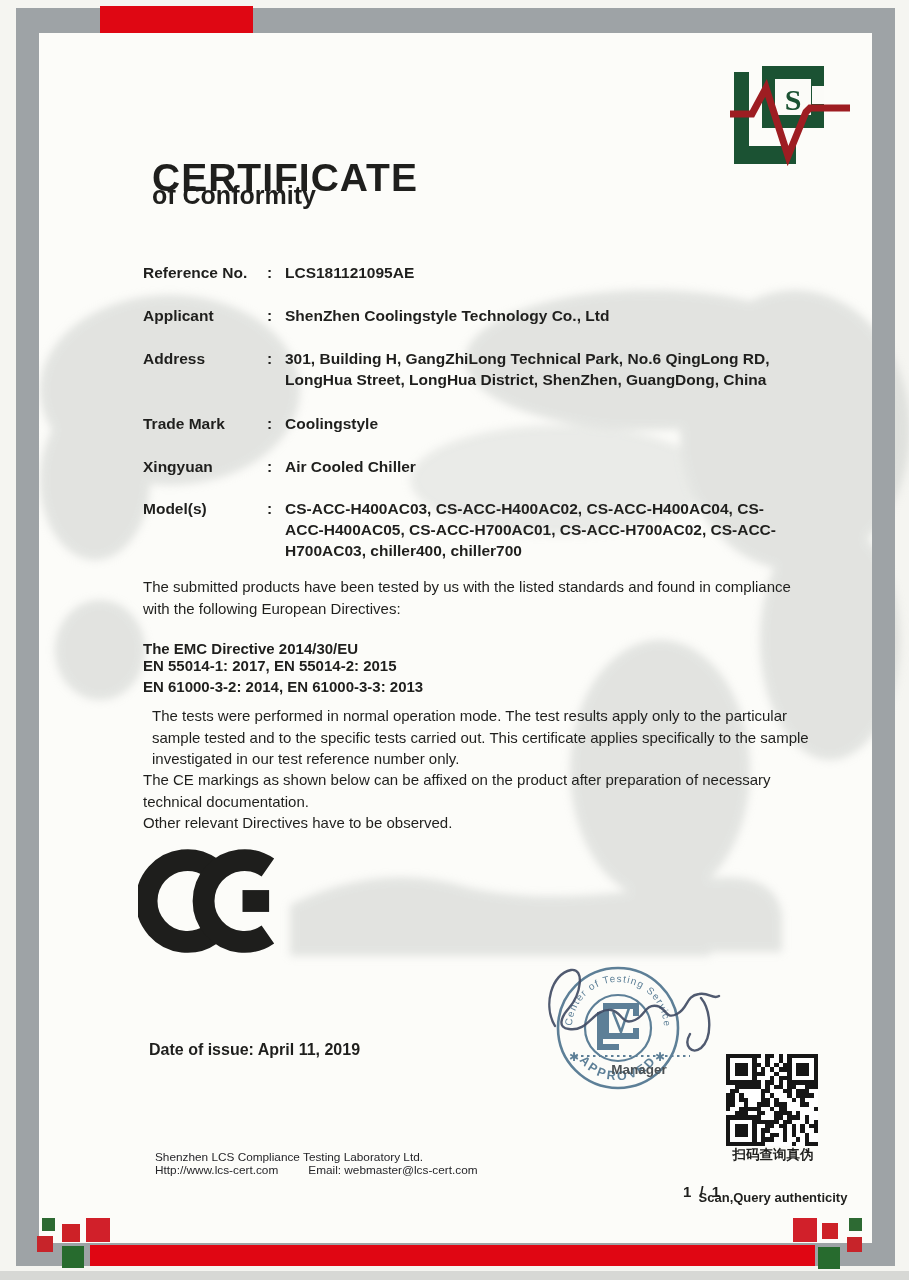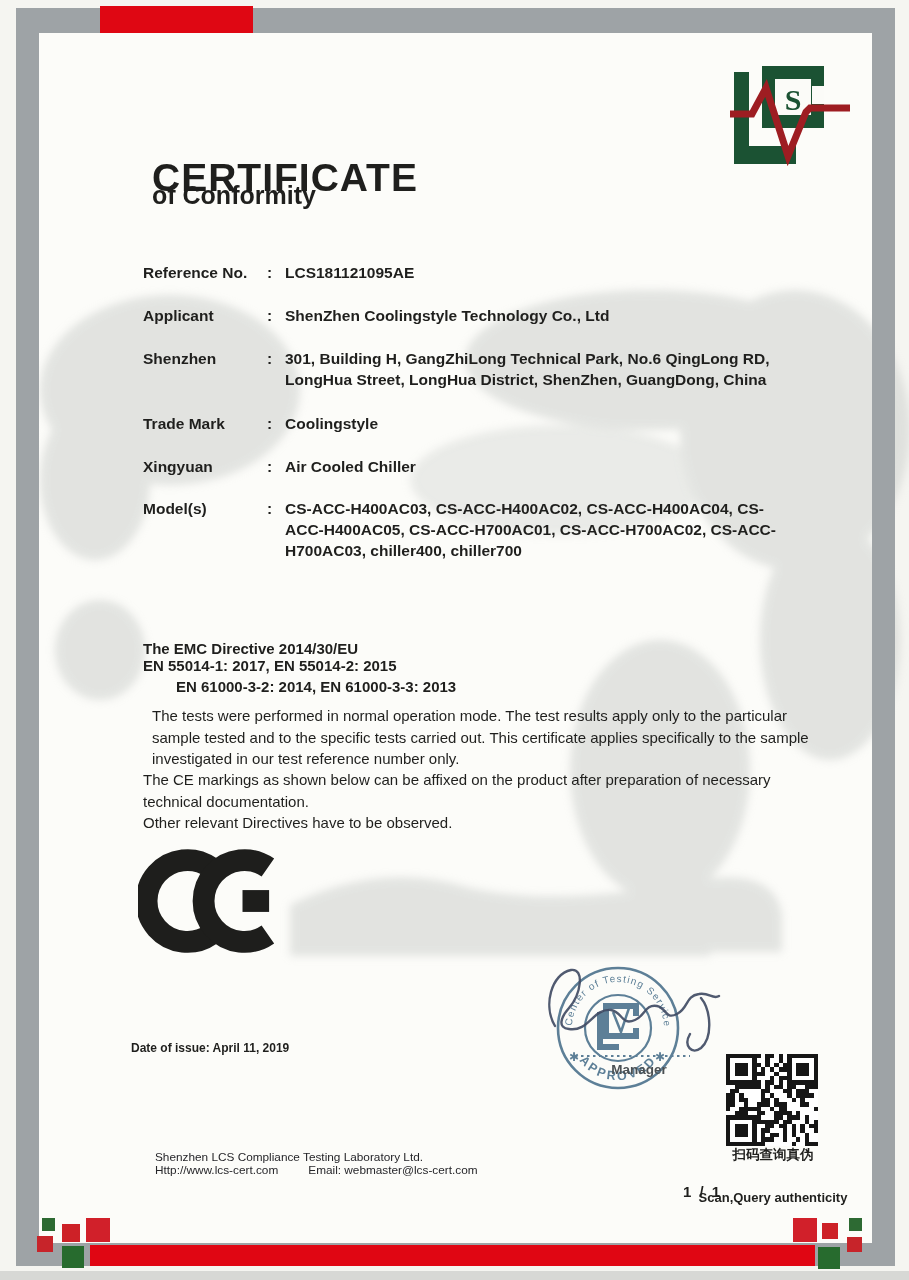--- a/index.html
+++ b/index.html
@@ -26,24 +26,24 @@
   .subtitle{left:152px;top:181px;font-size:25px;font-weight:700;z-index:3;}
   .logo{left:728px;top:62px;z-index:3;}
   .frow{left:143px;width:670px;z-index:3;font-size:15.5px;font-weight:700;line-height:21px;}
   .flabel{position:absolute;left:0;top:0;width:122px;}
   .fcolon{position:absolute;left:124px;top:0;}
   .fvalue{position:absolute;left:142px;top:0;width:515px;}
   .narrow .fvalue{width:505px;}
   .r0{top:262px;} .r1{top:305px;} .r2{top:348px;} .r3{top:413px;} .r4{top:456px;} .r5{top:498px;}
   .para{left:143px;width:668px;font-size:15px;line-height:21.5px;z-index:3;}
   .bold{font-weight:700;}
-  .p-intro{top:576px;} .p-emc{top:638px;} .p-en1{top:655px;} .p-en2{top:676px;margin-left:33px;}
+  .p-intro{top:576px;} .p-emc{top:638px;} .p-en1{top:655px;} .p-en2{top:676px;}
   .p-tests{top:705px;margin-left:9px;} .p-cenote{top:769px;} .p-other{top:812px;}
   .ce{left:138px;top:845px;z-index:3;}
-  .dateline{left:131px;top:1041px;font-size:12px;font-weight:700;z-index:3;}
+  .dateline{left:149px;top:1041px;font-size:16px;font-weight:700;z-index:3;}
   .stamp{left:535px;top:950px;z-index:4;opacity:.92;}
   .qr{left:726px;top:1054px;width:92px;height:92px;z-index:3;background:#fff;}
   .qrcn{left:712px;top:1146px;width:122px;text-align:center;font-size:13.5px;font-weight:700;z-index:3;}
   .qren{left:686px;top:1162px;width:174px;text-align:center;font-size:13px;font-weight:700;z-index:3;margin-top:28px;}
   .footer{left:155px;top:1151px;width:545px;font-size:11.8px;line-height:13px;color:#26262a;z-index:3;}
   .fcol1{display:inline-block;width:150px;}
   .pageno{left:683px;top:1183px;font-size:15px;font-weight:700;letter-spacing:2px;z-index:3;}
 </style>
 </head>
 <body>
@@ -111,40 +111,41 @@
     <span class="flabel">Reference No.</span>
     <span class="fcolon">:</span>
     <span class="fvalue">LCS181121095AE</span>
   </div>
   <div class="abs frow r1">
     <span class="flabel">Applicant</span>
     <span class="fcolon">:</span>
     <span class="fvalue">ShenZhen Coolingstyle Technology Co., Ltd</span>
   </div>
   <div class="abs frow r2 narrow">
-    <span class="flabel">Shenzhen</span>
+    <span class="flabel">Address</span>
     <span class="fcolon">:</span>
     <span class="fvalue">301, Building H, GangZhiLong Technical Park, No.6 QingLong RD, LongHua Street, LongHua District, ShenZhen, GuangDong, China</span>
   </div>
   <div class="abs frow r3">
     <span class="flabel">Trade Mark</span>
     <span class="fcolon">:</span>
     <span class="fvalue">Coolingstyle</span>
   </div>
   <div class="abs frow r4">
     <span class="flabel">Xingyuan</span>
     <span class="fcolon">:</span>
     <span class="fvalue">Air Cooled Chiller</span>
   </div>
   <div class="abs frow r5">
     <span class="flabel">Model(s)</span>
     <span class="fcolon">:</span>
     <span class="fvalue">CS-ACC-H400AC03, CS-ACC-H400AC02, CS-ACC-H400AC04, CS-ACC-H400AC05, CS-ACC-H700AC01, CS-ACC-H700AC02, CS-ACC-H700AC03, chiller400, chiller700</span>
   </div>
 
+  <div class="abs para p-intro">The submitted products have been tested by us with the listed standards and found in compliance with the following European Directives:</div>
   <div class="abs para p-emc bold">The EMC Directive 2014/30/EU</div>
   <div class="abs para p-en1 bold">EN 55014-1: 2017, EN 55014-2: 2015</div>
   <div class="abs para p-en2 bold">EN 61000-3-2: 2014, EN 61000-3-3: 2013</div>
   <div class="abs para p-tests">The tests were performed in normal operation mode. The test results apply only to the particular sample tested and to the specific tests carried out. This certificate applies specifically to the sample investigated in our test reference number only.</div>
   <div class="abs para p-cenote">The CE markings as shown below can be affixed on the product after preparation of necessary technical documentation.</div>
   <div class="abs para p-other">Other relevant Directives have to be observed.</div>
 
   <svg class="abs ce" width="152" height="112" viewBox="0 0 160 112" aria-label="CE">
     <g fill="none" stroke="#1e1e1c" stroke-width="23">
       <path d="M76.7,20.8 A43,43 0 1 0 76.7,91.2"></path>

